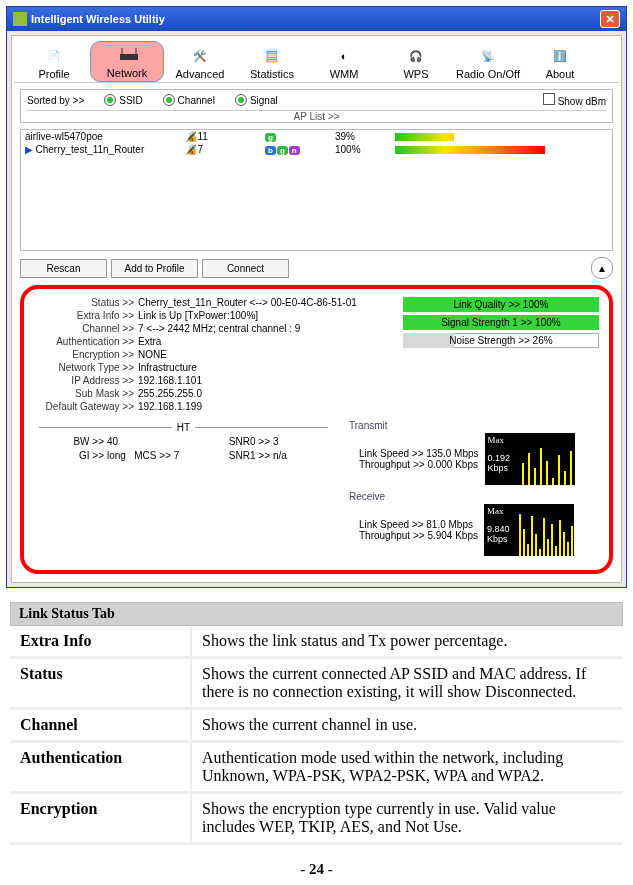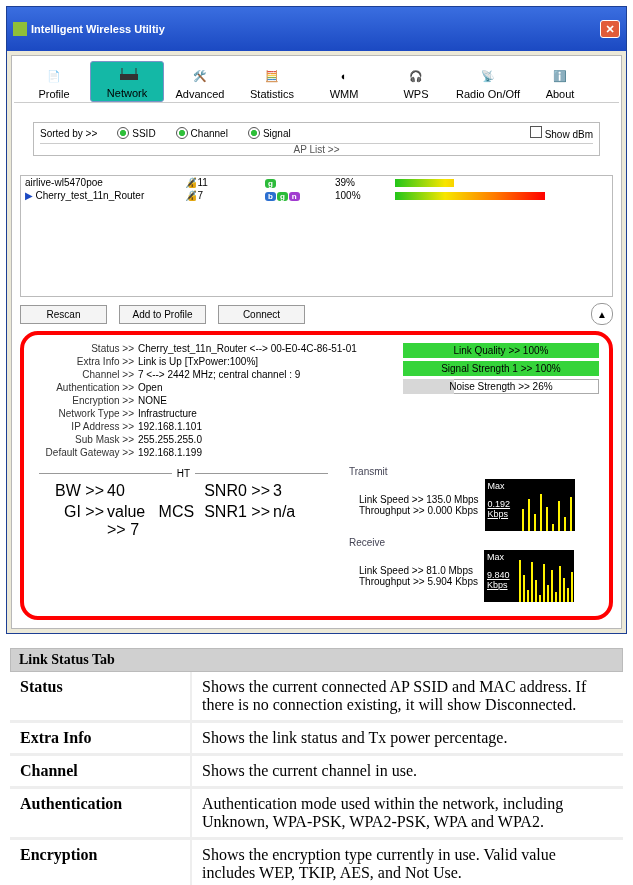--- a/index.html
+++ b/index.html
@@ -12,21 +12,21 @@
   }
   .window {
     margin: 6px;
     border: 1px solid #1c3f94;
     background: #ece9d8;
   }
   .titlebar {
     background: linear-gradient(#3a6ee0, #1b49c2);
     color: #fff;
     font-weight: bold;
-    padding: 13px 6px;
+    padding: 3px 6px;
     display: flex;
     align-items: center;
     justify-content: space-between;
   }
   .titlebar .app-icon {
     display: inline-block;
     width: 14px; height: 14px;
     background: #8fbf3a;
     margin-right: 4px;
     vertical-align: middle;
@@ -57,32 +57,32 @@
   .tool {
     display: flex;
     flex-direction: column;
     align-items: center;
     width: 72px;
     font-size: 11px;
     cursor: pointer;
     padding: 2px 0;
   }
   .tool.active {
-    background: #14b8a6;
+    background: #fca5a5;
     border: 1px solid #7a93c8;
-    border-radius: 3px;
+    border-radius: 10px;
   }
   .tool .ticon {
     width: 26px; height: 22px;
     display: flex; align-items:center; justify-content:center;
   }
   .tool .tlabel { margin-top: 1px; }
   .sortbar {
     border: 1px solid #bbb;
-    margin: 19px;
+    margin: 6px;
     padding: 3px 6px 0 6px;
     font-size: 10px;
   }
   .sortrow { display: flex; align-items: center; gap: 20px; }
   .radiog {
     display: flex; align-items: center; gap: 3px;
   }
   .rcircle { width:10px;height:10px;border-radius:50%;border:1px solid #555; }
   .rcircle.sel { background: radial-gradient(#2fbf3a 40%, #2fbf3a 40%, #fff 45%);}
   .sortbar .aplist {
@@ -97,21 +97,21 @@
     font-size: 10px;
     overflow: hidden;
   }
   .aprow { display:grid; grid-template-columns: 160px 80px 70px 60px 180px; align-items:center; padding:1px 4px;}
   .sigbar {
     height:8px; width:150px; background: linear-gradient(to right, #22c51a, #f7e600, #ff7a00, #ff0000);
     position: relative;
   }
   .sigbar .cover { position:absolute; right:0; top:0; bottom:0; background:#fff;}
   .btns {
-    display:flex; gap:12px; margin:6px; align-items:center;
+    display:flex; gap:4px; margin:6px; align-items:center;
   }
   .btn {
     border:1px solid #999; background:#f4f4f4;
     padding:3px 0; width:85px; text-align:center;
     font-size:10px; cursor:pointer;
   }
   .spacer { flex:1;}
   .collapse {
     border:1px solid #999; border-radius:10px;
     width:20px;height:20px;display:flex;align-items:center;justify-content:center;
@@ -143,29 +143,29 @@
   .trbox { flex:1; font-size:10px;}
   .grp { margin-bottom:6px;}
   .grp .gt { color:#445; margin-bottom:2px;}
   .grp .gline { padding-left:10px;}
   .spark {
     width:90px; height:52px; background:#000;
     position:relative; color:#fff; font-size:9px;
     padding:2px;
     box-sizing:border-box;
   }
-  .spark .lbl { position:absolute; top:2px; left:3px;}
-  .spark .val { position:absolute; top:20px; left:3px;text-decoration:underline;}
+  .spark .lbl { position:absolute; top:2px; left:3px;font-family:Liberation Serif, serif;}
+  .spark .val { position:absolute; top:20px; left:3px;}
   .spark svg { position:absolute; left:0; top:0;}
   .sparkrow { display:flex; gap:6px; align-items:center;}
   .htsec {
     display:flex; align-items:center; margin-top:2px; font-size:10px;justify-content:center;
   }
   .htsec .htline { flex:1; border-top:1px solid #999; margin:0 5px;}
-  .htvals { display:grid; grid-template-columns: 70px 90px 70px 60px; gap:3px; font-size:16px; margin-top:3px;}
+  .htvals { display:grid; grid-template-columns: 70px 90px 70px 60px; gap:3px; font-size:10px; margin-top:3px;}
   .htvals .lab { text-align:right;}
 
   
   .doc {
     margin: 14px 10px 4px 10px;
     font-family: "Times New Roman", serif;
     font-size: 16px;
   }
   .doc-title {
     background: #d0d0d0;
@@ -304,21 +304,21 @@
     <div class="status-pane">
       <div class="toprow">
         <div class="kv">
           <span class="lab">Status &gt;&gt;</span>
           <span>Cherry_test_11n_Router &lt;--&gt; 00-E0-4C-86-51-01</span>
           <span class="lab">Extra Info &gt;&gt;</span>
           <span>Link is Up [TxPower:100%]</span>
           <span class="lab">Channel &gt;&gt;</span>
           <span>7 &lt;--&gt; 2442 MHz; central channel : 9</span>
           <span class="lab">Authentication &gt;&gt;</span>
-          <span>Open</span>
+          <span>Extra</span>
           <span class="lab">Encryption &gt;&gt;</span>
           <span>NONE</span>
           <span class="lab">Network Type &gt;&gt;</span>
           <span>Infrastructure</span>
           <span class="lab">IP Address &gt;&gt;</span>
           <span>192.168.1.101</span>
           <span class="lab">Sub Mask &gt;&gt;</span>
           <span>255.255.255.0</span>
           <span class="lab">Default Gateway &gt;&gt;</span>
           <span>192.168.1.199</span>
@@ -348,21 +348,21 @@
             <div class="htline"></div>
             <span>HT</span>
             <div class="htline"></div>
           </div>
           <div class="htvals">
             <span class="lab">BW &gt;&gt;</span>
               <span>40</span>
             <span class="lab">SNR0 &gt;&gt;</span>
               <span>3</span>
             <span class="lab">GI &gt;&gt;</span>
-            <span><span>value</span>&nbsp;&nbsp;&nbsp;<span>MCS &gt;&gt;</span>&nbsp;<span>7</span></span>
+            <span><span>long</span>&nbsp;&nbsp;&nbsp;<span>MCS &gt;&gt;</span>&nbsp;<span>7</span></span>
             <span class="lab">SNR1 &gt;&gt;</span>
               <span>n/a</span>
           </div>
         </div>
 
         <div class="trbox">
           <div class="grp">
             <div class="gt">Transmit</div>
             <div class="sparkrow">
               <div>
@@ -422,26 +422,26 @@
         </div>
       </div>
     </div>
 
   </div>
 </div>
 
 <div class="doc">
   <div class="doc-title">Link Status Tab</div>
   <div class="doc-row">
+    <div class="dl">Extra Info</div>
+    <div class="dv">Shows the link status and Tx power percentage.</div>
+  </div>
+  <div class="doc-row">
     <div class="dl">Status</div>
     <div class="dv">Shows the current connected AP SSID and MAC address. If there is no connection existing, it will show Disconnected.</div>
-  </div>
-  <div class="doc-row">
-    <div class="dl">Extra Info</div>
-    <div class="dv">Shows the link status and Tx power percentage.</div>
   </div>
   <div class="doc-row">
     <div class="dl">Channel</div>
     <div class="dv">Shows the current channel in use.</div>
   </div>
   <div class="doc-row">
     <div class="dl">Authentication</div>
     <div class="dv">Authentication mode used within the network, including Unknown, WPA-PSK, WPA2-PSK, WPA and WPA2.</div>
   </div>
   <div class="doc-row">

